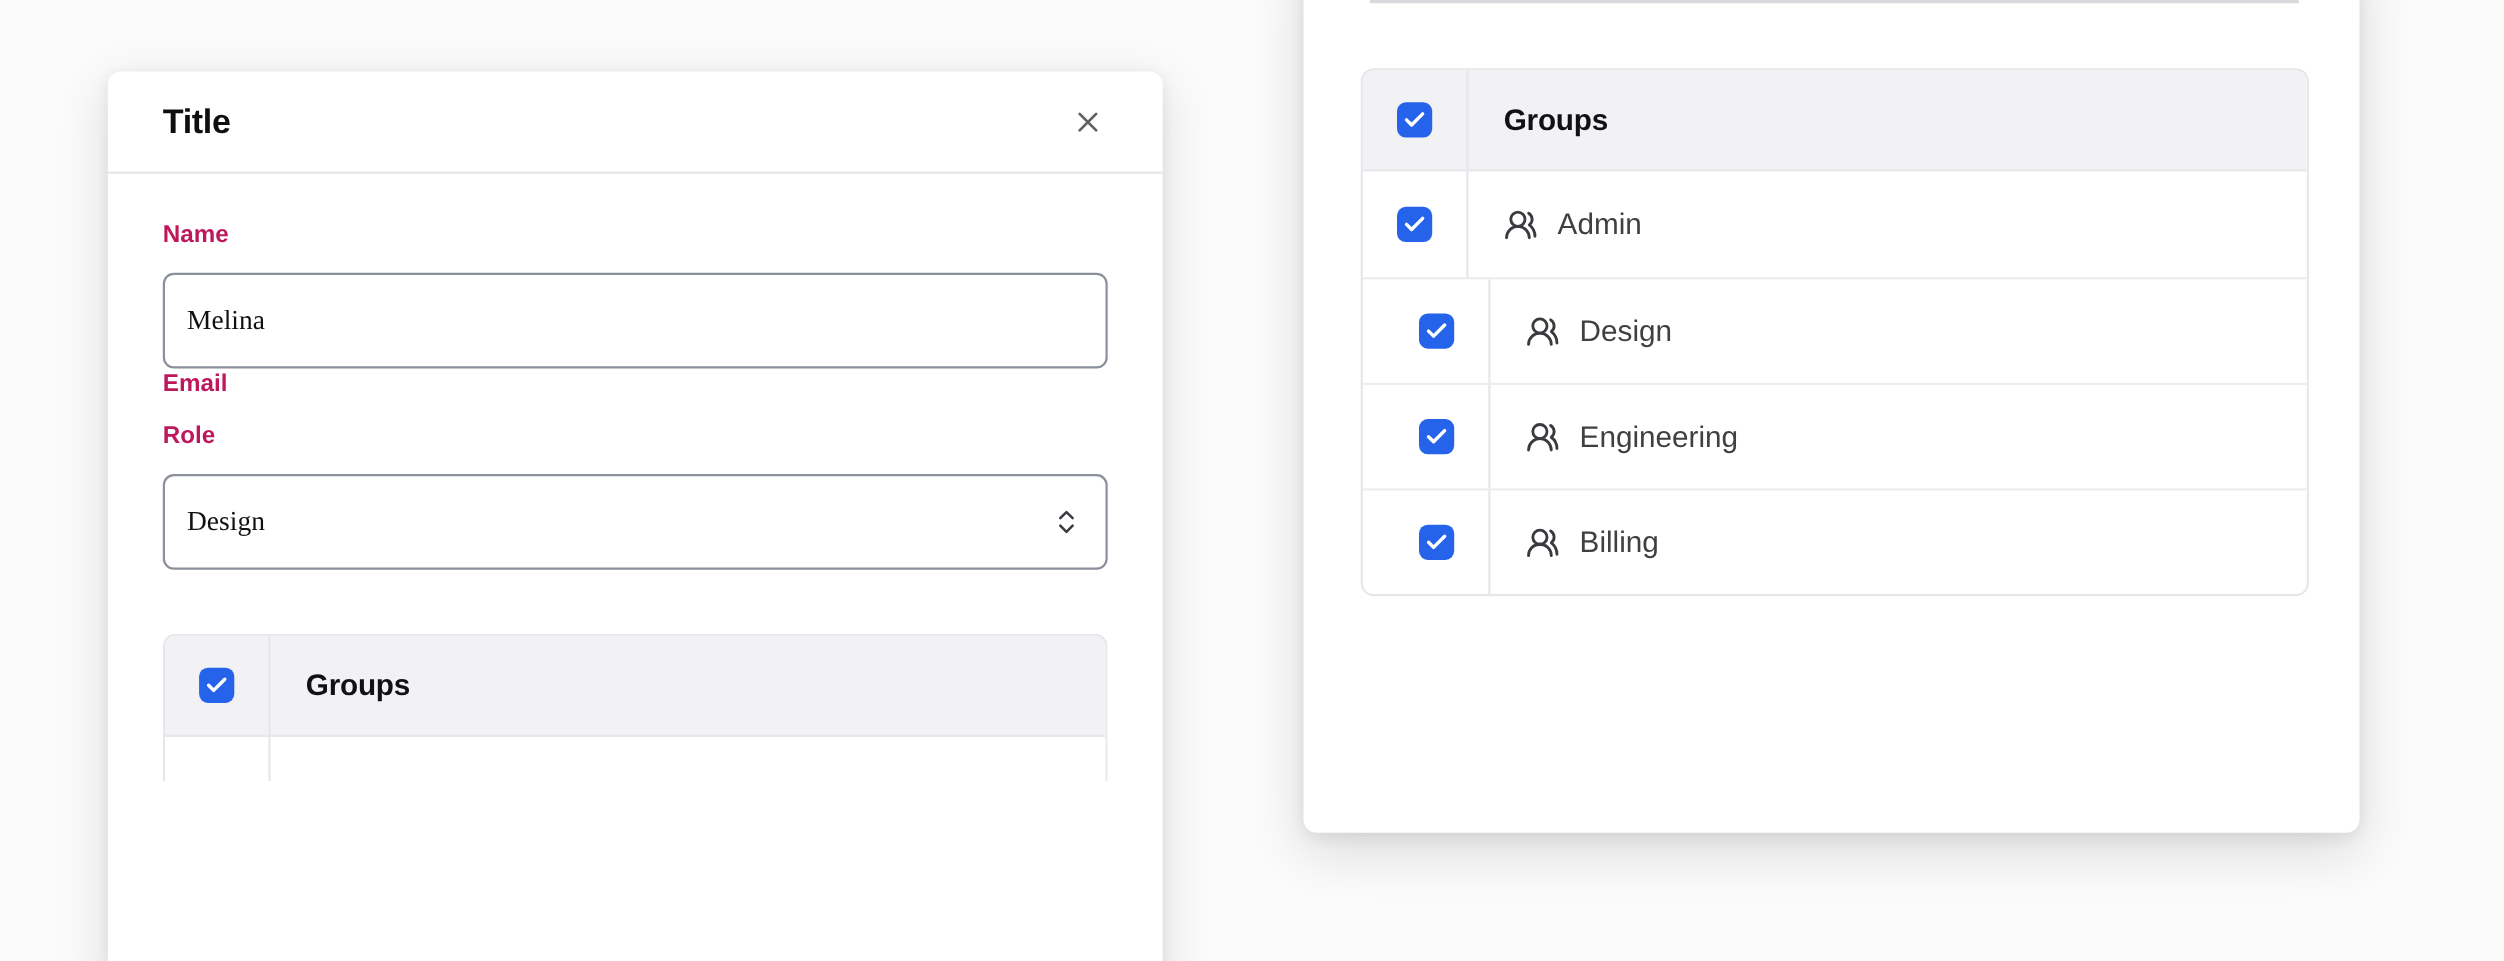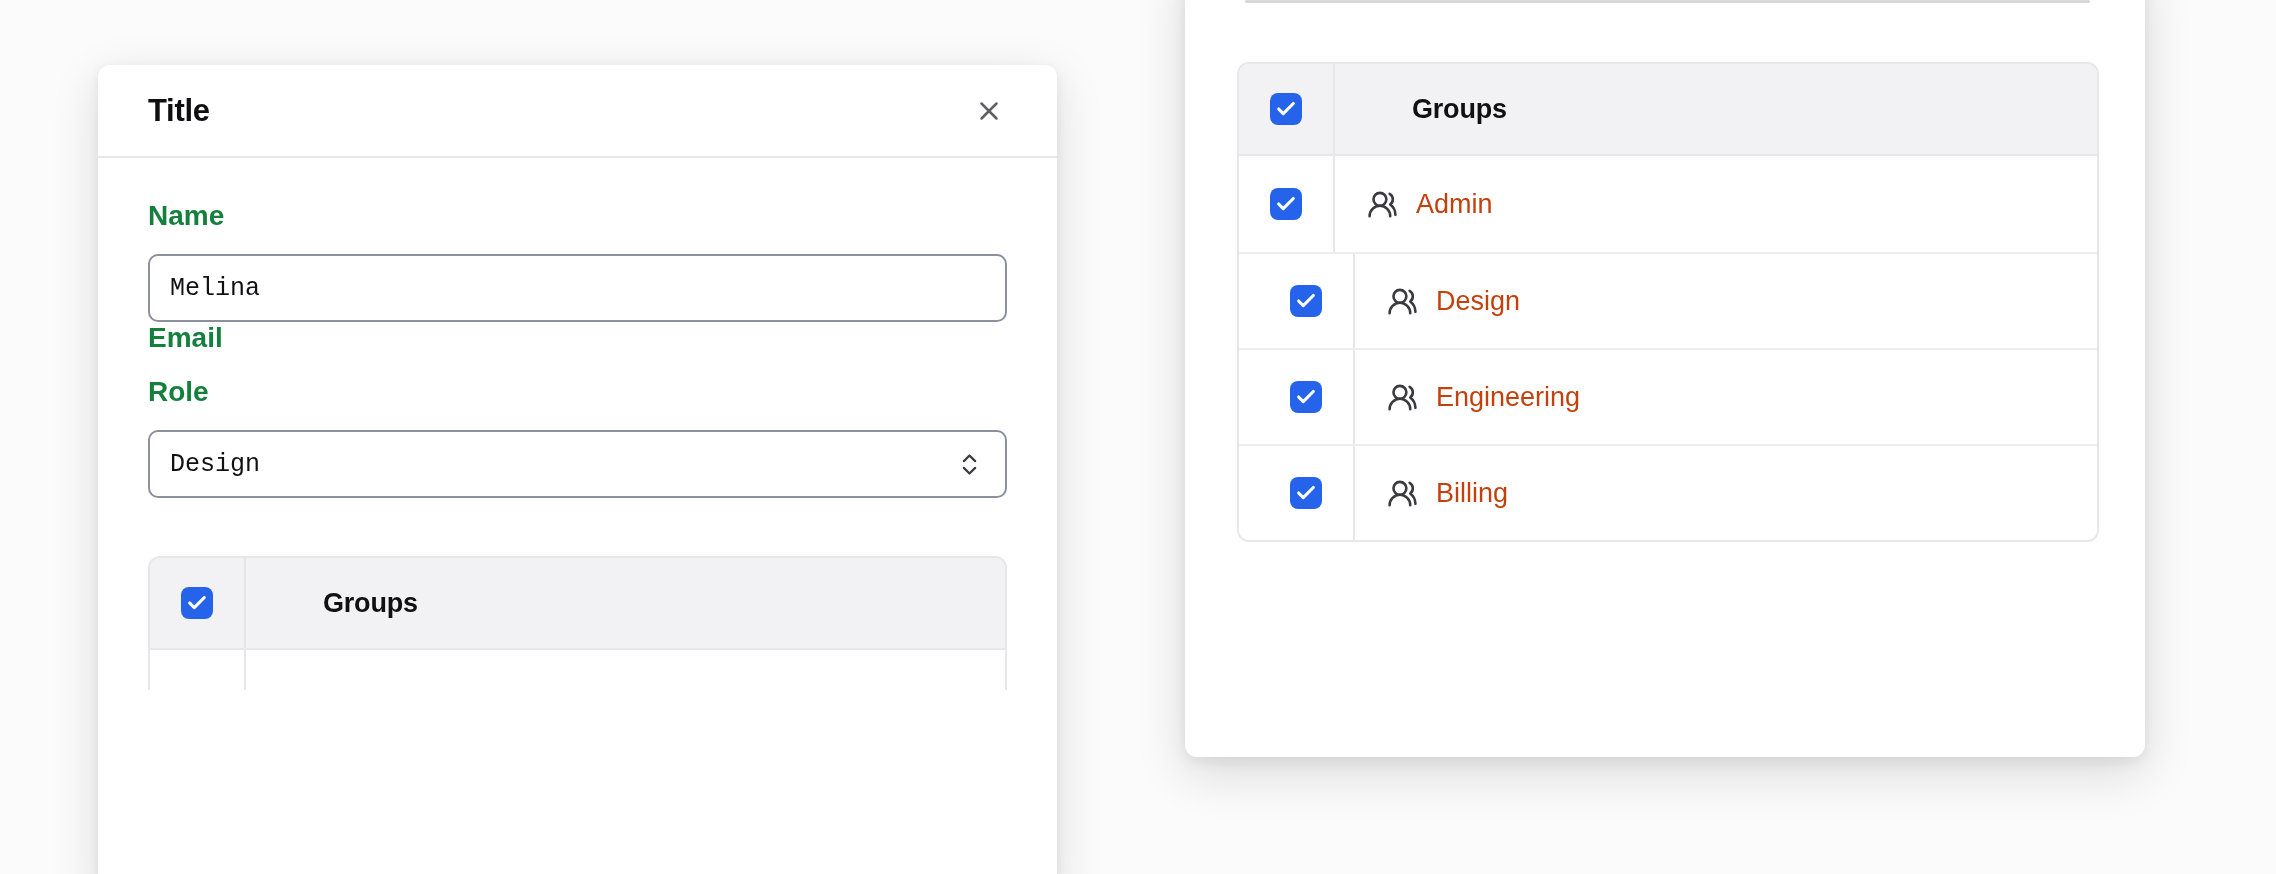--- a/index.html
+++ b/index.html
@@ -28,53 +28,52 @@
     height:93px; display:flex; align-items:center; justify-content:space-between;
     padding:0 46px 0 50px; border-bottom:2px solid #e7e7ea;
   }
   .modal-title{font-size:31px; font-weight:700; letter-spacing:-.3px; color:#0f0f12;}
   .close-btn{
     width:44px; height:44px; display:flex; align-items:center; justify-content:center;
     background:none; border:none; cursor:pointer; color:var(--muted-icon);
   }
   .modal-body{padding:42px 50px 0 50px;}
   .field + .field{}
-  .field-label{display:block; font-size:28px; font-weight:700; color:#15803d; margin-bottom:22px;}
+  .field-label{display:block; font-size:22px; font-weight:700; color:#be185d; margin-bottom:22px;}
   .text-input, .select{
-    width:100%; height:68px; background:var(--surface);
+    width:100%; height:87px; background:var(--surface);
     border:2px solid var(--input-border); border-radius:10px;
-    font-family:Liberation Mono, monospace;
+    font-family:Liberation Serif, serif;
     font-size:25px; color:var(--text); padding:0 20px; outline:none;
   }
   .select{
     display:flex; align-items:center; justify-content:space-between; cursor:pointer;
   }
   .select .chev{color:var(--icon); display:flex; margin-right:2px;}
 
   
   .groups-table{
     border:2px solid var(--border); border-radius:12px; overflow:hidden;
     background:var(--surface);
   }
   .t-header{
     display:flex; height:92px; background:var(--header-cell-bg);
     border-bottom:2px solid var(--border);
-    gap:45px;
   }
   .t-row{display:flex; height:96px; background:var(--surface);}
   .t-row + .t-row{border-top:2px solid var(--row-divider);padding-left:20px;}
   .cb-cell{
     width:96px; flex:0 0 96px; display:flex; align-items:center; justify-content:center;
     border-right:2px solid var(--border);
   }
   .label-cell{
     flex:1; display:flex; align-items:center; gap:18px; padding-left:32px;
   }
   .t-header .label-cell{font-weight:700; font-size:27px; letter-spacing:-.2px;}
-  .t-row .label-cell{font-size:27px; color:#c2410c;}
+  .t-row .label-cell{font-size:27px; color:#404040;}
   .checkbox{
     width:32px; height:32px; border-radius:8px; background:var(--accent);
     display:flex; align-items:center; justify-content:center; cursor:pointer;
     border:none;
   }
   .checkbox svg{display:block;}
   .users-ic{color:var(--icon); display:flex;}
 
   .modal .groups-table{margin-top:58px; border-radius:12px 12px 0 0; border-bottom:none;}
   .stub-row{height:40px; background:var(--surface);}

